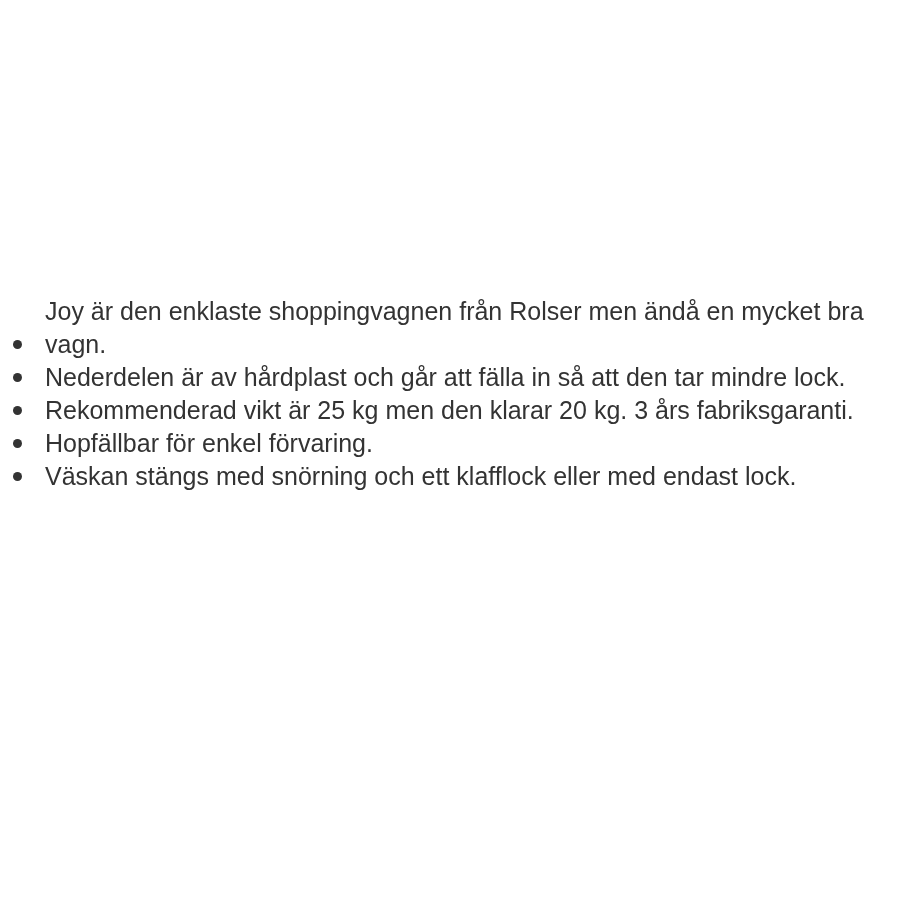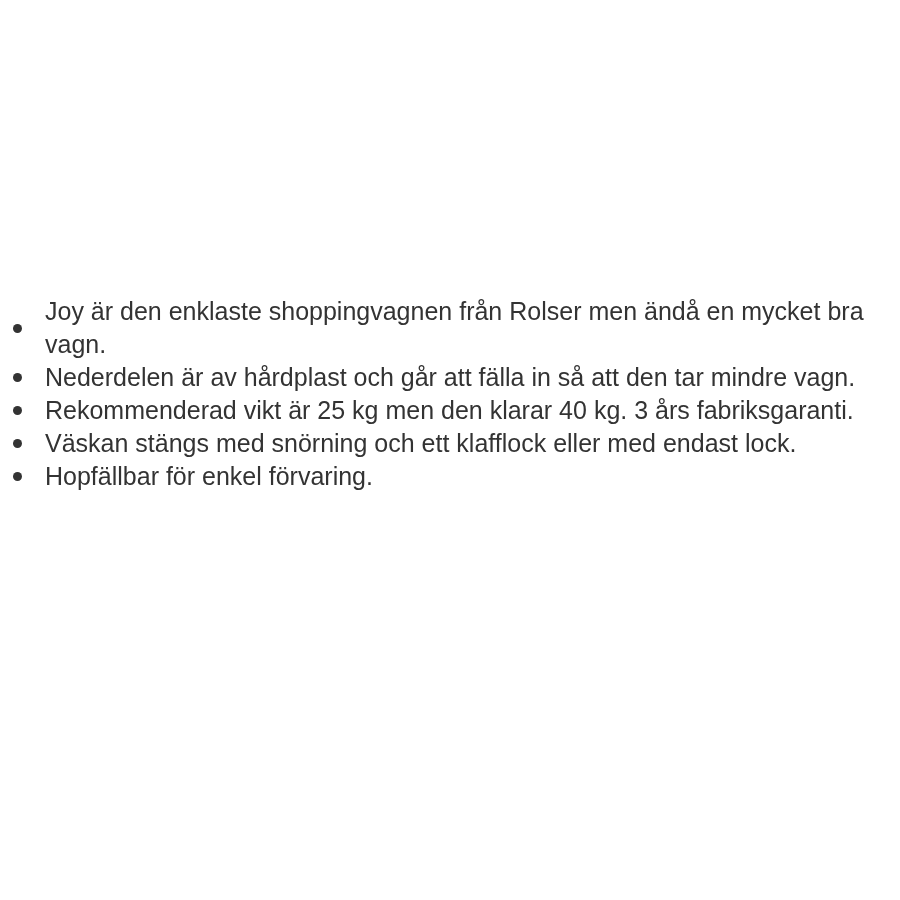--- a/index.html
+++ b/index.html
@@ -18,21 +18,21 @@
     padding-top: 295px;
     padding-left: 13px;
   }
   ul.bullet-list {
     list-style: none;
     margin: 0;
     padding: 0;
   }
   ul.bullet-list li {
     display: flex;
-    align-items: center;
+    align-items: flex-end;
     margin: 0;
     padding: 0;
   }
   .bullet {
     flex: 0 0 32px;
     width: 32px;
     position: relative;
     height: 33px;
   }
   .bullet::before {
@@ -58,28 +58,28 @@
 <body>
 
 <div class="content">
   <ul class="bullet-list">
     <li>
       <span class="bullet"></span>
       <span class="item-text">Joy är den enklaste shoppingvagnen från Rolser men ändå en mycket bra vagn.</span>
     </li>
     <li>
       <span class="bullet"></span>
-      <span class="item-text">Nederdelen är av hårdplast och går att fälla in så att den tar mindre vagn.</span>
+      <span class="item-text">Nederdelen är av hårdplast och går att fälla in så att den tar mindre lock.</span>
     </li>
     <li>
       <span class="bullet"></span>
-      <span class="item-text">Rekommenderad vikt är 25 kg men den klarar 40 kg. 3 års fabriksgaranti.</span>
+      <span class="item-text">Rekommenderad vikt är 25 kg men den klarar 20 kg. 3 års fabriksgaranti.</span>
+    </li>
+    <li>
+      <span class="bullet"></span>
+      <span class="item-text">Hopfällbar för enkel förvaring.</span>
     </li>
     <li>
       <span class="bullet"></span>
       <span class="item-text">Väskan stängs med snörning och ett klafflock eller med endast lock.</span>
     </li>
-    <li>
-      <span class="bullet"></span>
-      <span class="item-text">Hopfällbar för enkel förvaring.</span>
-    </li>
   </ul>
 </div>
 
 </body></html>

